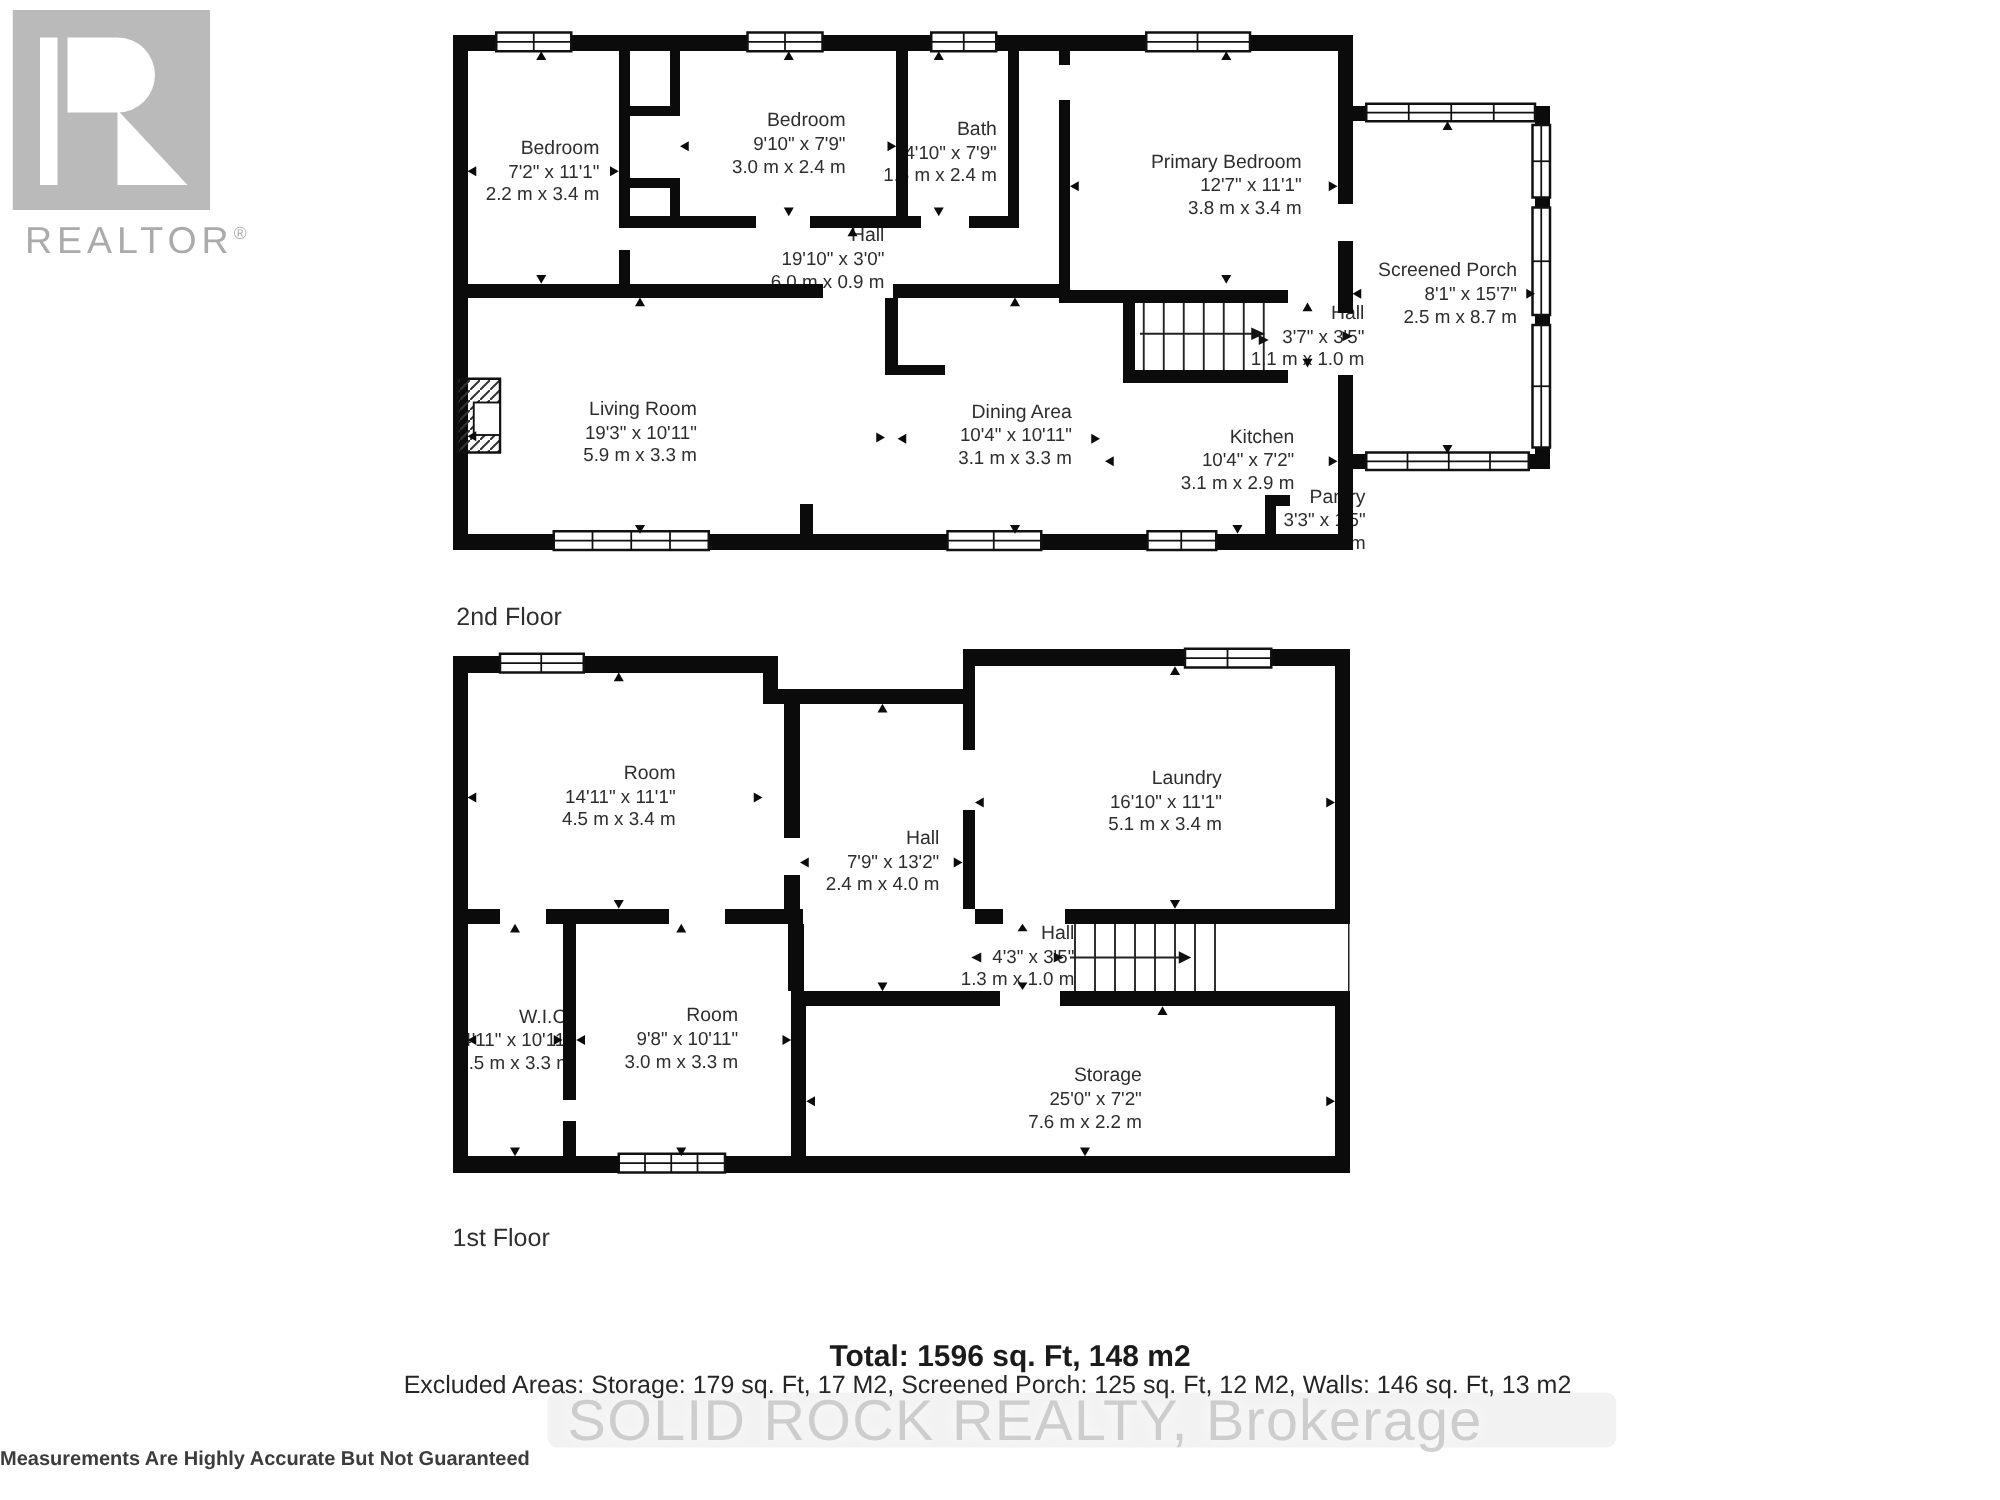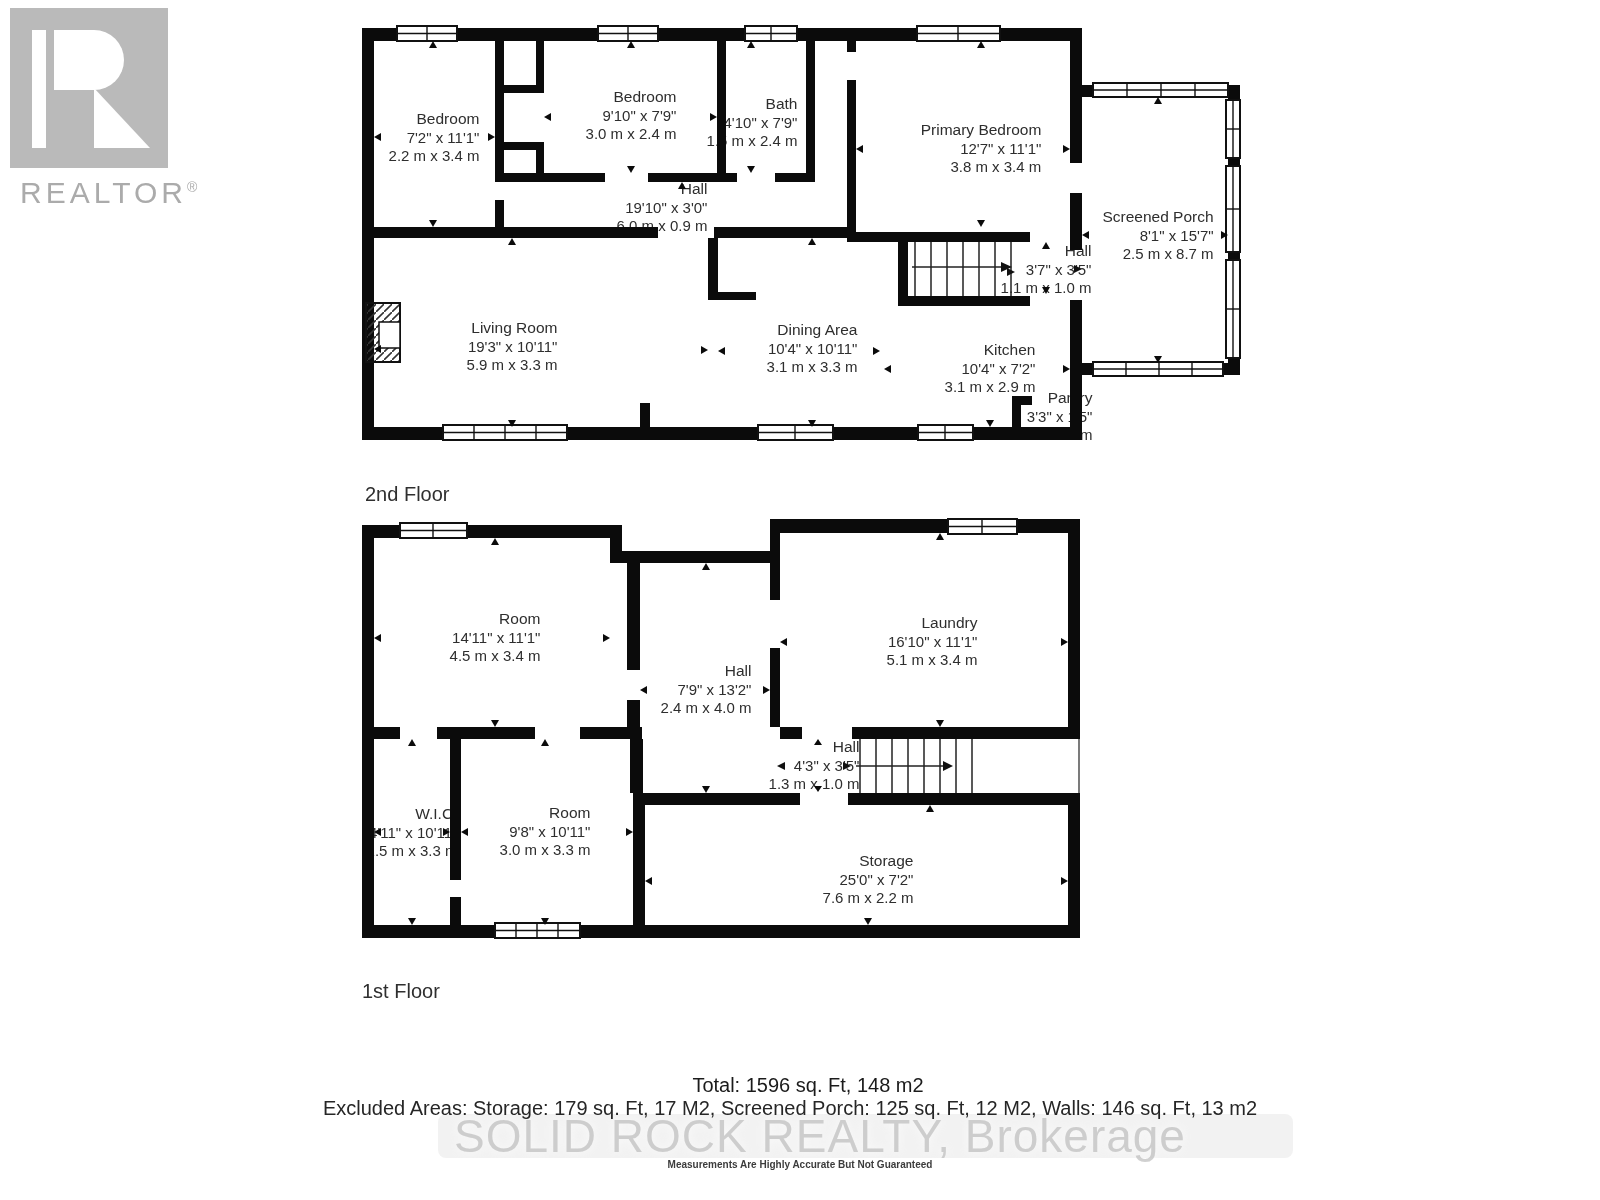--- a/index.html
+++ b/index.html
@@ -13,23 +13,23 @@
   html,body{margin:0;padding:0;background:#fff;}
   .page{position:relative;width:1600px;height:1200px;background:#ffffff;overflow:hidden;
         font-family:"Liberation Sans", sans-serif;}
   .plan-svg{position:absolute;left:0;top:0;z-index:2;}
   .room-label{position:absolute;z-index:1;transform:translateX(-50%);text-align:right;
               white-space:nowrap;color:var(--label);font-size:15px;line-height:18.5px;}
   .room-label .rname{font-size:15.5px;}
   .floor-label{position:absolute;z-index:3;color:#2f2f2f;font-size:20px;white-space:nowrap;}
   .summary{position:absolute;left:0;top:1074px;width:1580px;z-index:3;text-align:center;
            color:var(--summary);font-size:20px;line-height:23px;white-space:nowrap;}
-  .summary .total{font-size:20px;font-weight:normal;color:#1b1b1b;padding-left:36px;}
-  .disclaimer{position:absolute;left:0;top:1159px;width:1600px;z-index:3;text-align:center;
-              color:#3c3c3c;font-size:10px;font-weight:600;}
+  .summary .total{font-size:24px;font-weight:bold;color:#1b1b1b;padding-left:36px;}
+  .disclaimer{position:absolute;left:0;top:1159px;width:1600px;z-index:3;
+              color:#3c3c3c;font-size:16px;font-weight:600;}
   .wm-band{position:absolute;left:438px;top:1114px;width:855px;height:44px;z-index:0;
            background:rgba(130,130,130,0.10);border-radius:8px;}
   .watermark{position:absolute;left:820px;top:1136px;transform:translate(-50%,-50%);z-index:1;
              font-size:46px;letter-spacing:1px;color:var(--watermark);opacity:.8;white-space:nowrap;
              text-shadow:0 0 10px #ffffff;}
   .logo{position:absolute;left:10px;top:8px;z-index:3;}
   .logo-text{position:absolute;left:8px;top:176px;z-index:3;font-size:30px;letter-spacing:4px;
              color:var(--logotext);white-space:nowrap;margin-left:12px;}
   .logo-text .reg{font-size:14px;vertical-align:super;letter-spacing:0;}
 </style>

